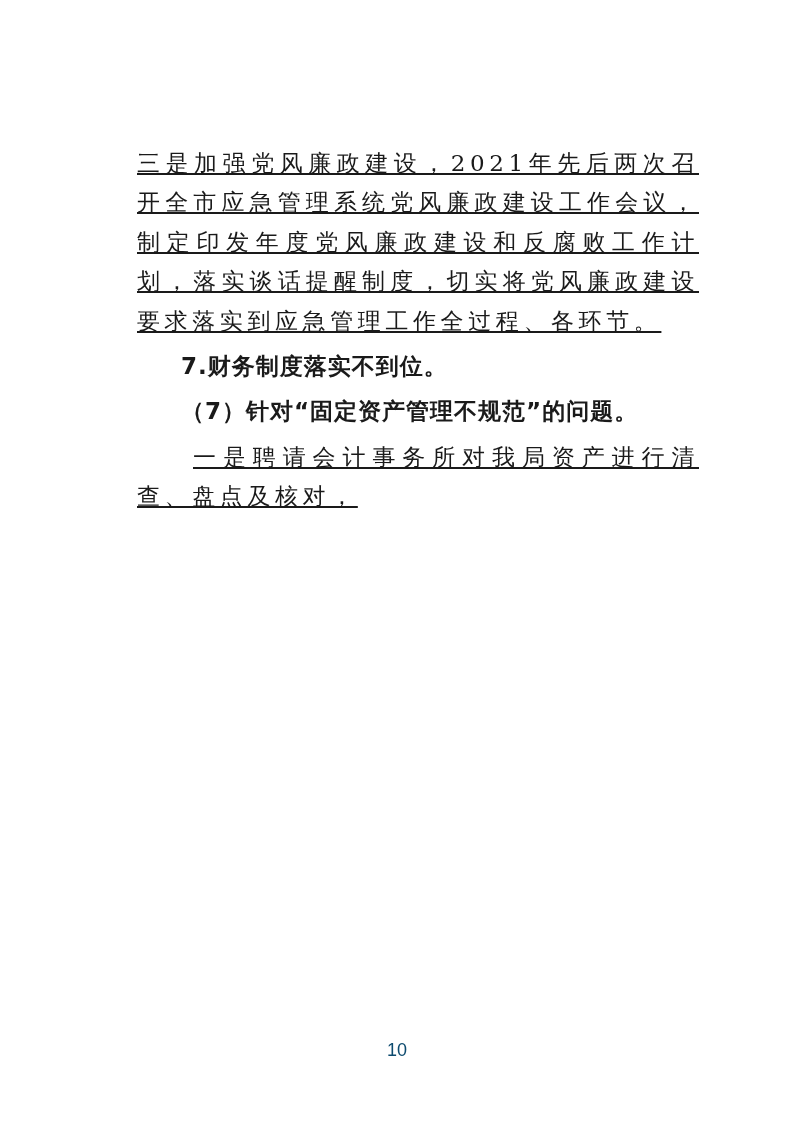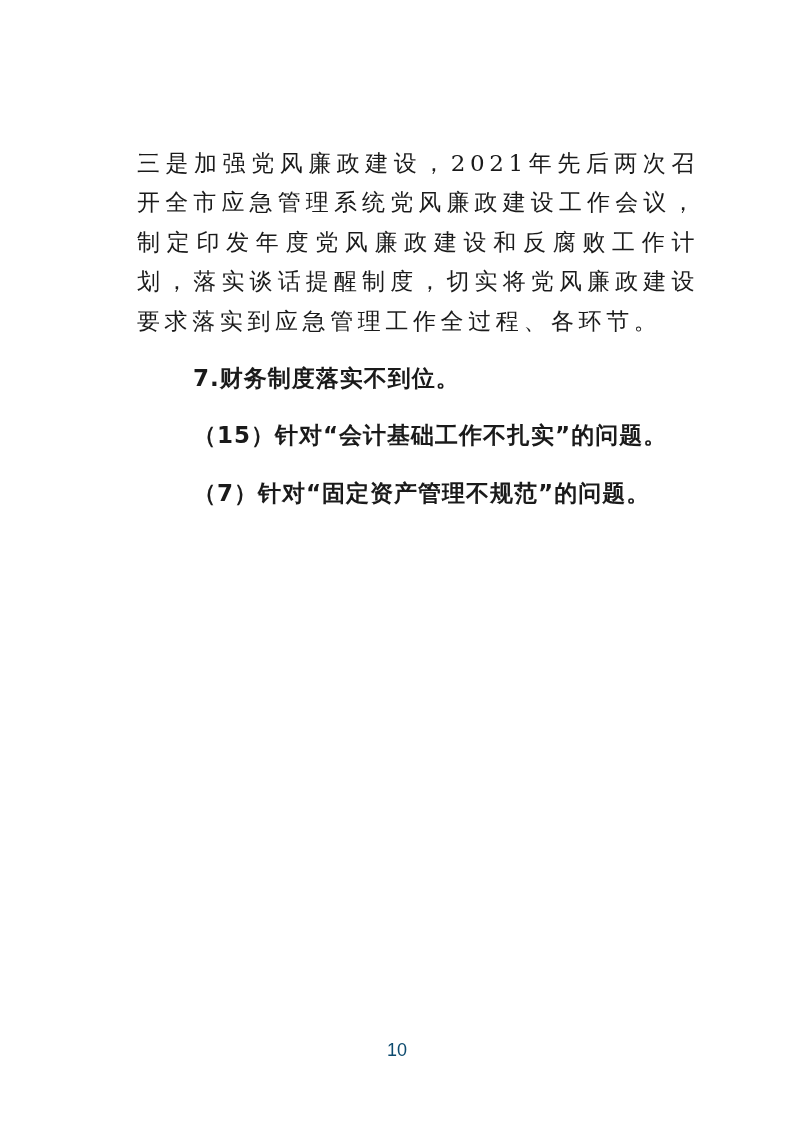--- a/index.html
+++ b/index.html
@@ -12,24 +12,25 @@
       font-family: "DejaVu Serif", "Liberation Serif", serif;
       color: #1a1a1a;
       font-size: 23px;
       line-height: 39.4px;
     }
     .para {
       margin: 0;
       text-align: justify;
       text-align-last: left;
       letter-spacing: 4.6px;
+      text-decoration: underline;
     }
     .indent { text-indent: 56px; }
     .heading {
-      margin: 18px;
+      margin: 6px;
       font-family: "DejaVu Sans", "Liberation Sans", sans-serif;
       font-weight: bold;
       letter-spacing: 1px;
       text-indent: 38px;
     }
     .page-number {
       position: absolute;
       top: 1040px;
       left: 0;
       width: 794px;
@@ -38,17 +39,17 @@
       font-size: 18px;
       color: #0c4a6e;
     }
   </style>
 </head>
 <body>
 
 <div class="page">
   <p class="para">三是加强党风廉政建设，2021年先后两次召开全市应急管理系统党风廉政建设工作会议，制定印发年度党风廉政建设和反腐败工作计划，落实谈话提醒制度，切实将党风廉政建设要求落实到应急管理工作全过程、各环节。</p>
   <p class="heading">7.财务制度落实不到位。</p>
-  <p class="heading">（15）针对“会计基础工作不扎实”的问题。</p>
   <p class="heading">（7）针对“固定资产管理不规范”的问题。</p>
+  <p class="para indent">一是聘请会计事务所对我局资产进行清查、盘点及核对，</p>
 </div>
 
 <div class="page-number">10</div>
 
 </body></html>

